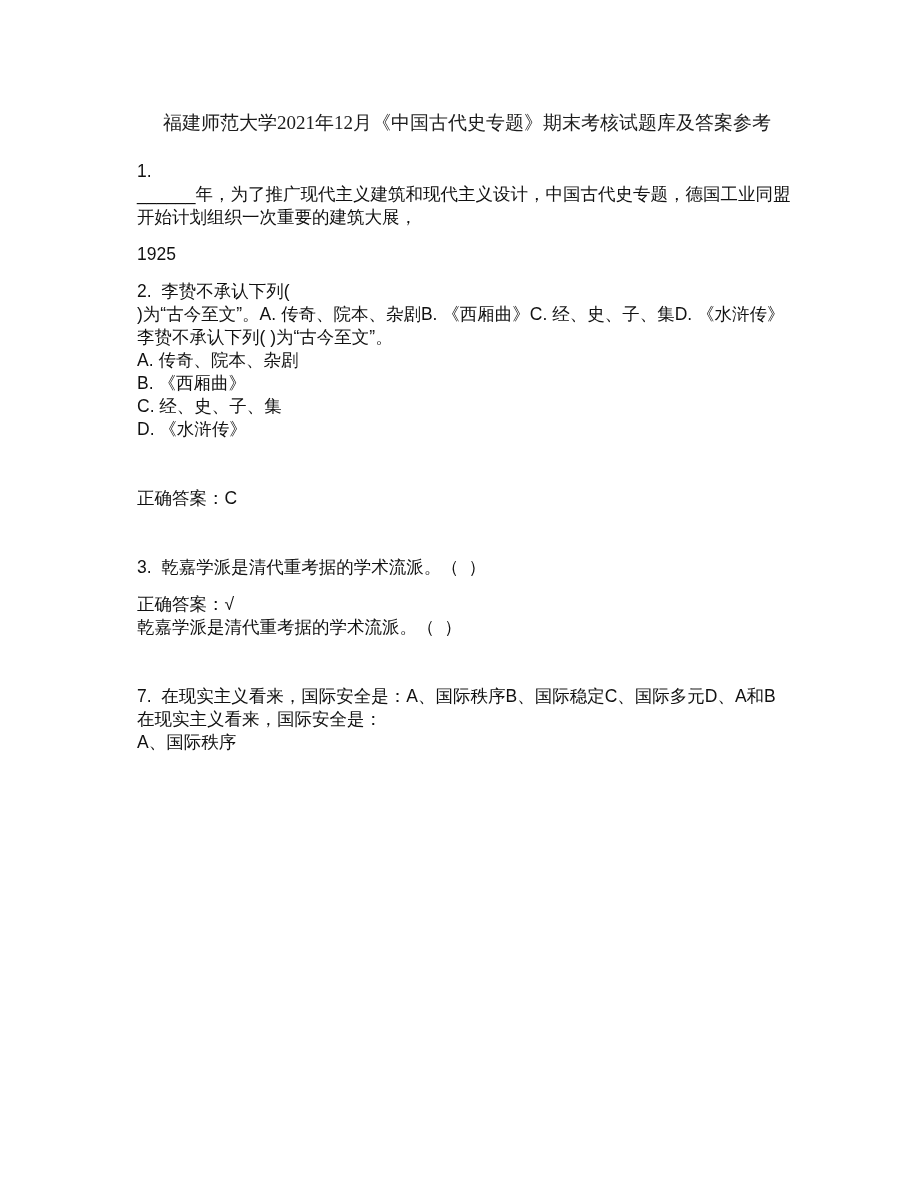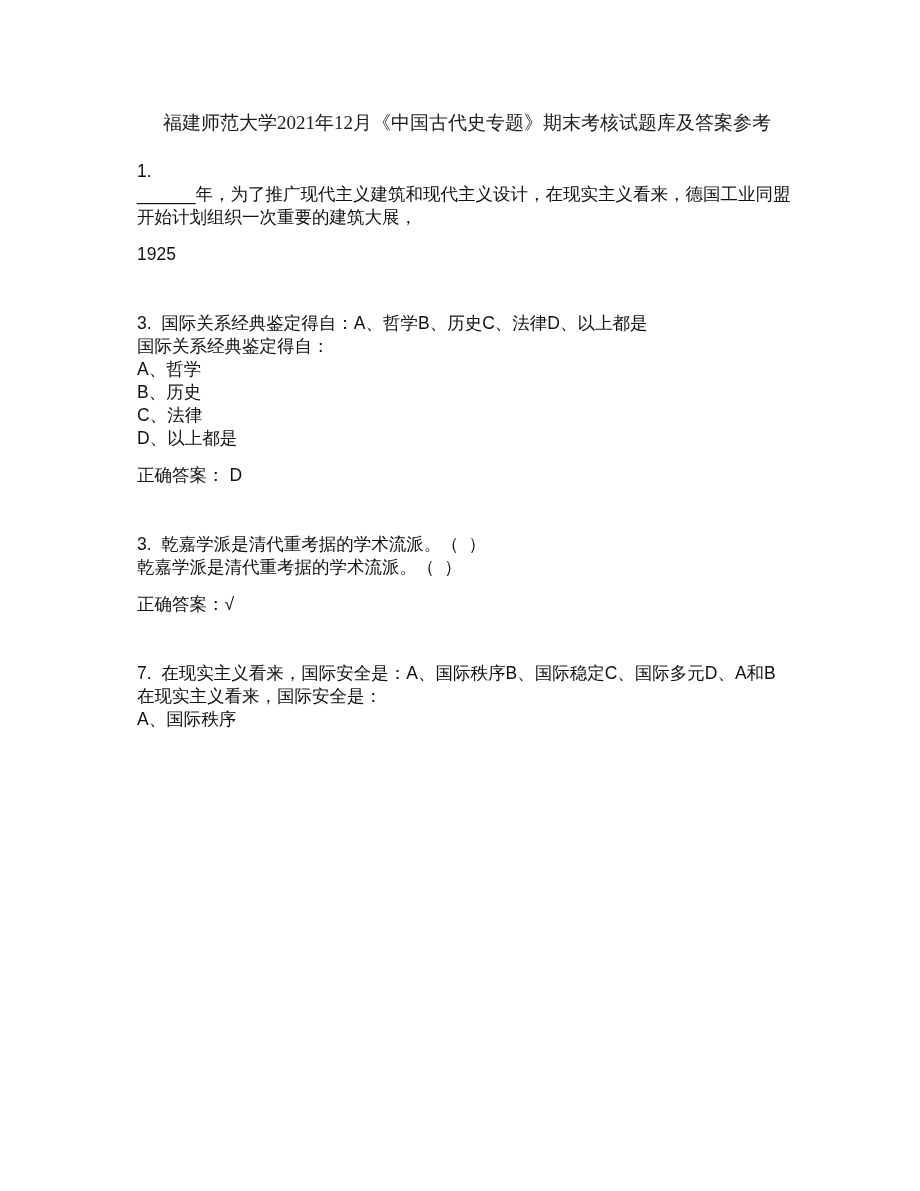--- a/index.html
+++ b/index.html
@@ -47,39 +47,40 @@
 </head>
 <body>
 
 <div class="page">
   <div class="content">
 
     <div class="doc-title">福建师范大学2021年12月《中国古代史专题》期末考核试题库及答案参考</div>
 
     <section>
       <div class="line">1.</div>
-      <div class="line">______年，为了推广现代主义建筑和现代主义设计，在现实主义看来，德国工业同盟开始计划组织一次重要的建筑大展，</div>
+      <div class="line">______年，为了推广现代主义建筑和现代主义设计，中国古代史专题，德国工业同盟开始计划组织一次重要的建筑大展，</div>
       <div class="line mt1">1925</div>
+    </section>
+
+    <section class="mt1">
+      <div class="line">2.  李贽不承认下列(</div>
+      <div class="line">)为“古今至文”。A. 传奇、院本、杂剧B. 《西厢曲》C. 经、史、子、集D. 《水浒传》</div>
+      <div class="line">李贽不承认下列( )为“古今至文”。</div>
+      <div class="line">A. 传奇、院本、杂剧</div>
+      <div class="line">B. 《西厢曲》</div>
+      <div class="line">C. 经、史、子、集</div>
+      <div class="line">D. 《水浒传》</div>
+      <div class="line mt2"><span>正确答案：</span><span class="answer-value">C</span></div>
     </section>
 
 
     <section class="mt2">
-      <div class="line">3.  国际关系经典鉴定得自：A、哲学B、历史C、法律D、以上都是</div>
-      <div class="line">国际关系经典鉴定得自：</div>
-      <div class="line">A、哲学</div>
-      <div class="line">B、历史</div>
-      <div class="line">C、法律</div>
-      <div class="line">D、以上都是</div>
-      <div class="line mt1"><span>正确答案： </span><span class="answer-value">D</span></div>
-    </section>
-
-    <section class="mt2">
       <div class="line">3.  乾嘉学派是清代重考据的学术流派。（  ）</div>
+      <div class="line mt1"><span>正确答案：</span><span class="answer-value">√</span></div>
       <div class="line">乾嘉学派是清代重考据的学术流派。（  ）</div>
-      <div class="line mt1"><span>正确答案：</span><span class="answer-value">√</span></div>
     </section>
 
     <section class="mt2">
       <div class="line">7.  在现实主义看来，国际安全是：A、国际秩序B、国际稳定C、国际多元D、A和B</div>
       <div class="line">在现实主义看来，国际安全是：</div>
       <div class="line">A、国际秩序</div>
     </section>
 
   </div>
 </div>

